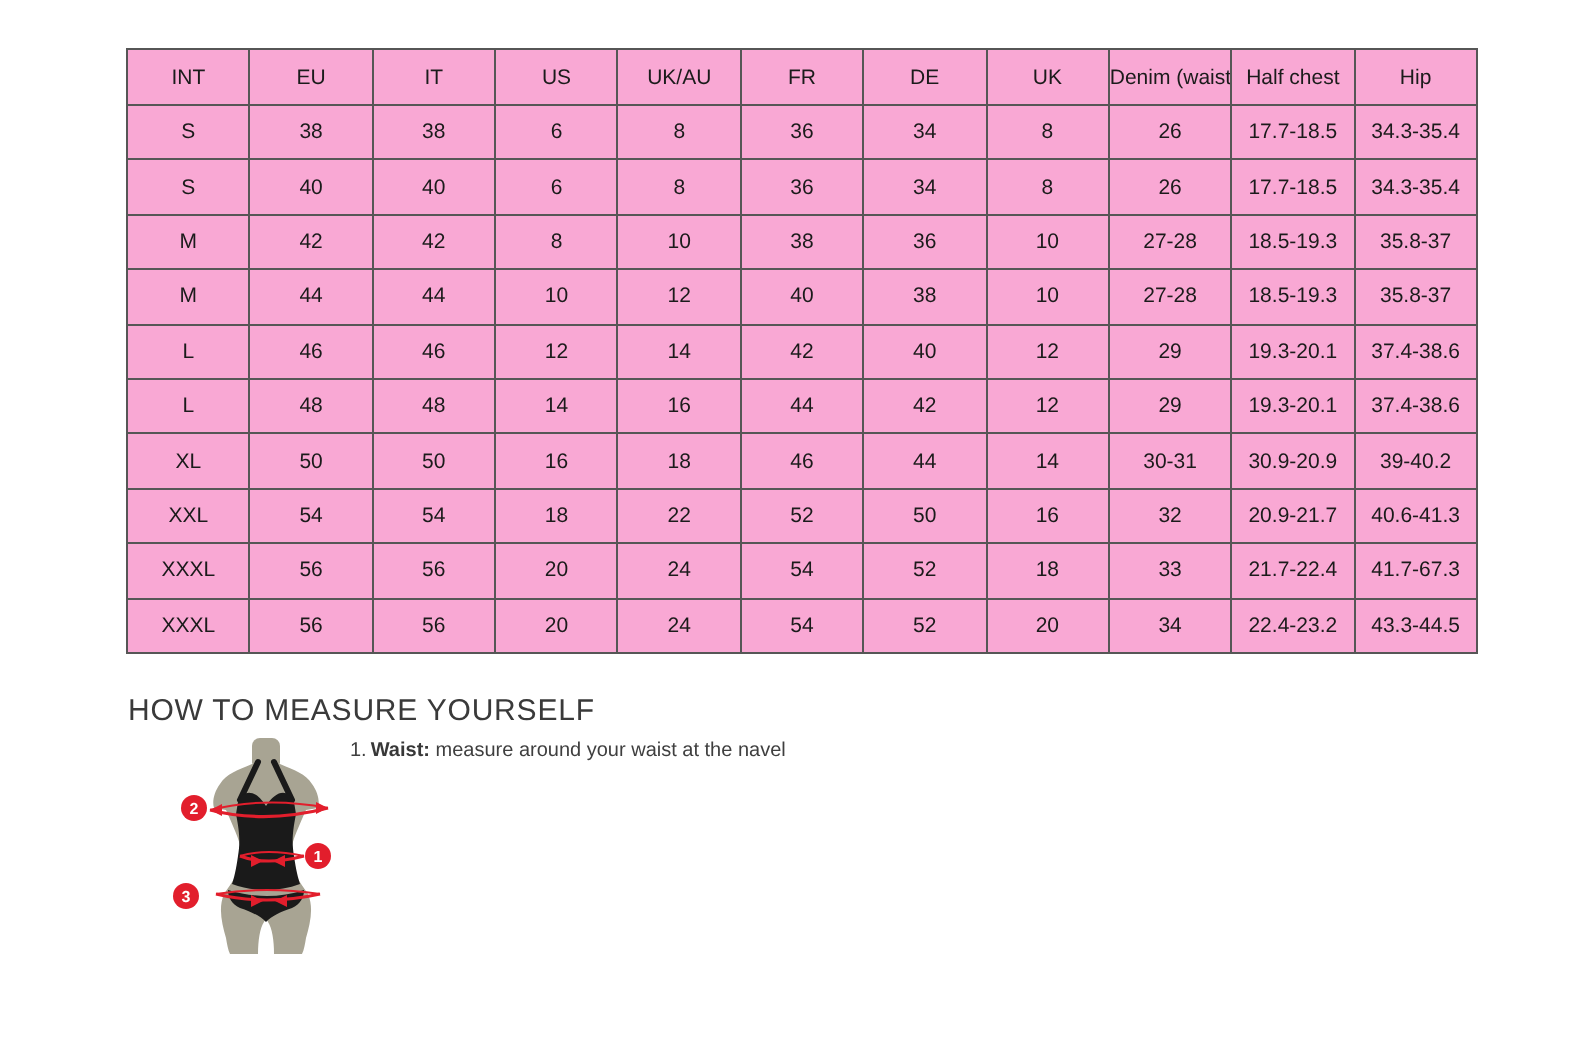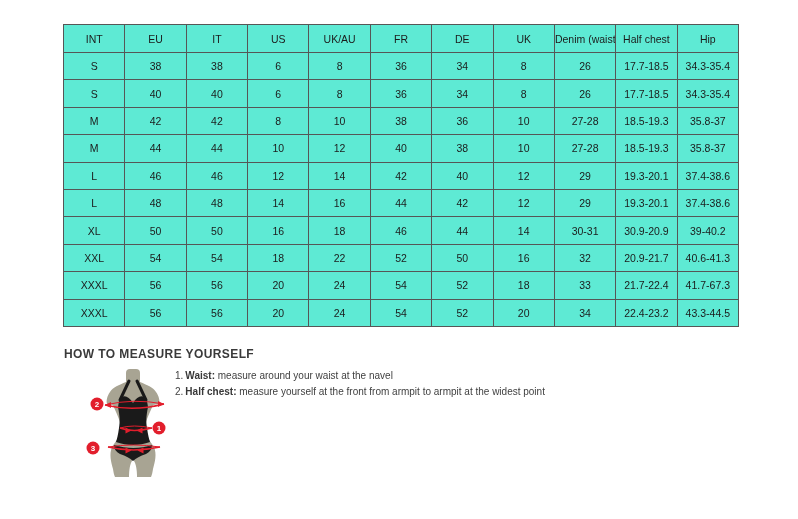--- a/index.html
+++ b/index.html
@@ -6,38 +6,38 @@
   body{
     width:798px;height:519px;position:relative;overflow:hidden;
     background:#ffffff;
     font-family:"Liberation Sans",sans-serif;
     -webkit-font-smoothing:antialiased;
   }
   
   .table-wrap{position:absolute;left:63px;top:24px;width:676px;height:303px;}
   table.size-chart{
     width:100%;height:100%;border-collapse:collapse;table-layout:fixed;
-    background:#5eead4;
+    background:#f9a8d4;
     padding-left:20px;
   }
   table.size-chart th,table.size-chart td{
     border:1px solid #565656;
     font-size:10.5px;font-weight:400;color:#1b1b1b;
     text-align:center;vertical-align:middle;
     padding:0;white-space:nowrap;overflow:hidden;
   }
   table.size-chart thead th{height:27px;font-weight:400;}
   
   .measure-heading{
     position:absolute;left:64px;top:347px;
-    font-size:12px;font-weight:700;color:#3a3a3a;letter-spacing:.4px;
+    font-size:15px;font-weight:400;color:#3a3a3a;letter-spacing:.4px;
   }
   .diagram-wrap{position:absolute;left:80px;top:365px;width:110px;height:145px;}
   .steps{position:absolute;left:175px;top:368px;font-size:10px;color:#3f3f3f;}
-  .step{line-height:16px;height:16px;}
+  .step{line-height:16px;height:16px;text-align:right;}
   .step .num{margin-right:2px;}
   .step b{font-weight:700;color:#383838;}
   .badge-num{font:700 8px "Liberation Sans",sans-serif;fill:#ffffff;}
 </style>
 </head>
 <body>
 
 <div class="table-wrap">
   <table class="size-chart" id="size-table">
     <thead>
@@ -276,16 +276,13 @@
       <circle cx="13" cy="83" r="6.5" fill="#e21e2c"></circle>
       <text class="badge-num" x="13" y="86" text-anchor="middle">3</text>
     </g>
   </svg>
 </div>
 
 <div class="steps">
   <div class="step">
     <span class="num">1.</span><b>Waist:</b><span> measure around your waist at the navel</span>
   </div>
-  <div class="step">
-    <span class="num">2.</span><b>Half chest:</b><span> measure yourself at the front from armpit to armpit at the widest point</span>
-  </div>
 </div>
 
 </body></html>

